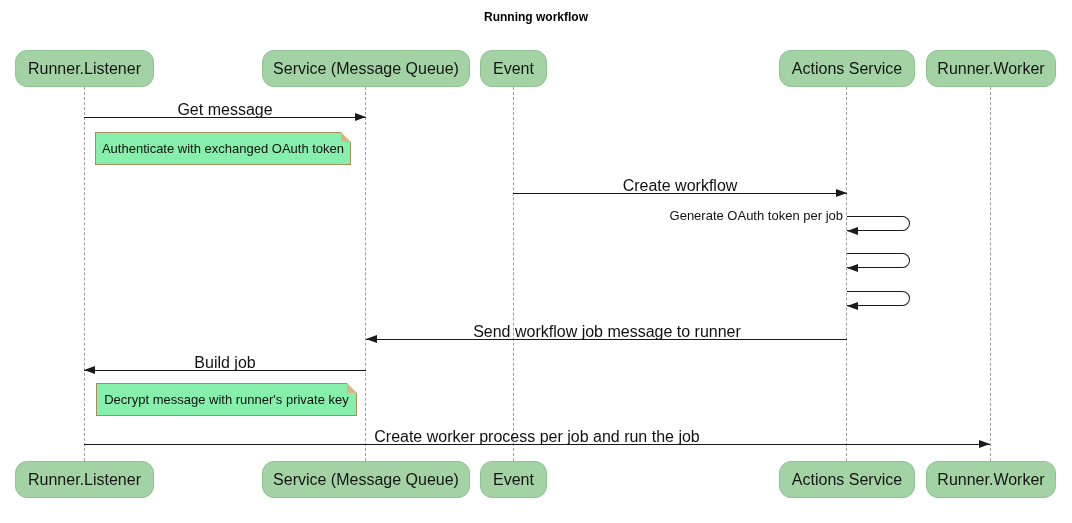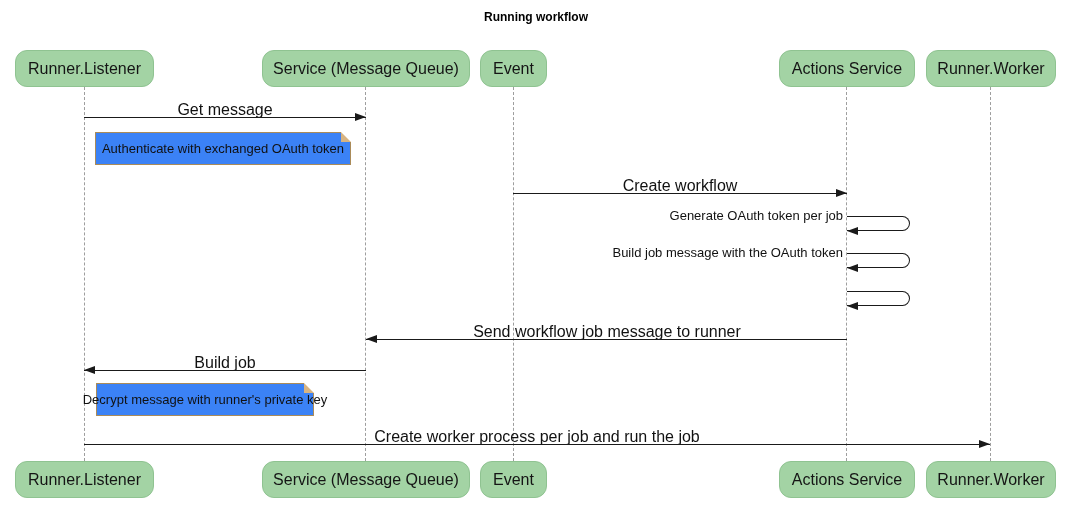--- a/index.html
+++ b/index.html
@@ -40,21 +40,21 @@
     position:absolute; right:229px; text-align:right;
     font-size:13px; line-height:16px; white-space:nowrap; color:#111;
   }
   .self-loop {
     position:absolute; width:62px; height:13px;
     border:1.5px solid #1a1a1a; border-left:none;
     border-radius:0 10px 10px 0;
   }
   .note {
     position:absolute; box-sizing:border-box; height:33px;
-    background:#3b82f6; border:1px solid #aa8b59;
+    background:#86efac; border:1px solid #aa8b59;
     display:flex; align-items:center; justify-content:center;
     font-size:13px; white-space:nowrap; color:#111;
   }
   .note-fold {
     position:absolute; top:-1px; right:-1px; width:0; height:0;
     border-style:solid; border-width:0 10px 10px 0;
     border-color:#ffffff #ffffff #d8b482 #d8b482;
   }
 </style>
 </head>
@@ -96,36 +96,35 @@
   </div>
 
   <div class="msg-label" style="left:680px;top:178px">Create workflow</div>
   <div class="line" style="left:513px;top:193px;width:334px"></div>
   <div class="arr-r" style="left:836px;top:189px"></div>
 
   <div class="self-label" style="top:208px">Generate OAuth token per job</div>
   <div class="self-loop" style="left:847px;top:216px"></div>
   <div class="arr-l" style="left:847px;top:227px"></div>
 
-  <div class="self-label" style="top:245px">Build job message with the OAuth token</div>
   <div class="self-loop" style="left:847px;top:253px"></div>
   <div class="arr-l" style="left:847px;top:264px"></div>
 
   <div class="self-loop" style="left:847px;top:291px"></div>
   <div class="arr-l" style="left:847px;top:302px"></div>
 
   <div class="msg-label" style="left:607px;top:324px">Send workflow job message to runner</div>
   <div class="line" style="left:366px;top:339px;width:481px"></div>
   <div class="arr-l" style="left:366px;top:335px"></div>
 
   <div class="msg-label" style="left:225px;top:355px">Build job</div>
   <div class="line" style="left:84px;top:370px;width:282px"></div>
   <div class="arr-l" style="left:84px;top:366px"></div>
 
-  <div class="note" style="left:96px;top:383px;width:218px">
+  <div class="note" style="left:96px;top:383px;width:261px">
     <span>Decrypt message with runner's private key</span>
     <span class="note-fold"></span>
   </div>
 
   <div class="msg-label" style="left:537px;top:429px">Create worker process per job and run the job</div>
   <div class="line" style="left:84px;top:444px;width:906px"></div>
   <div class="arr-r" style="left:979px;top:440px"></div>
 
   <div class="actor" style="left:15px;top:461px;width:139px">
     <span>Runner.Listener</span>

